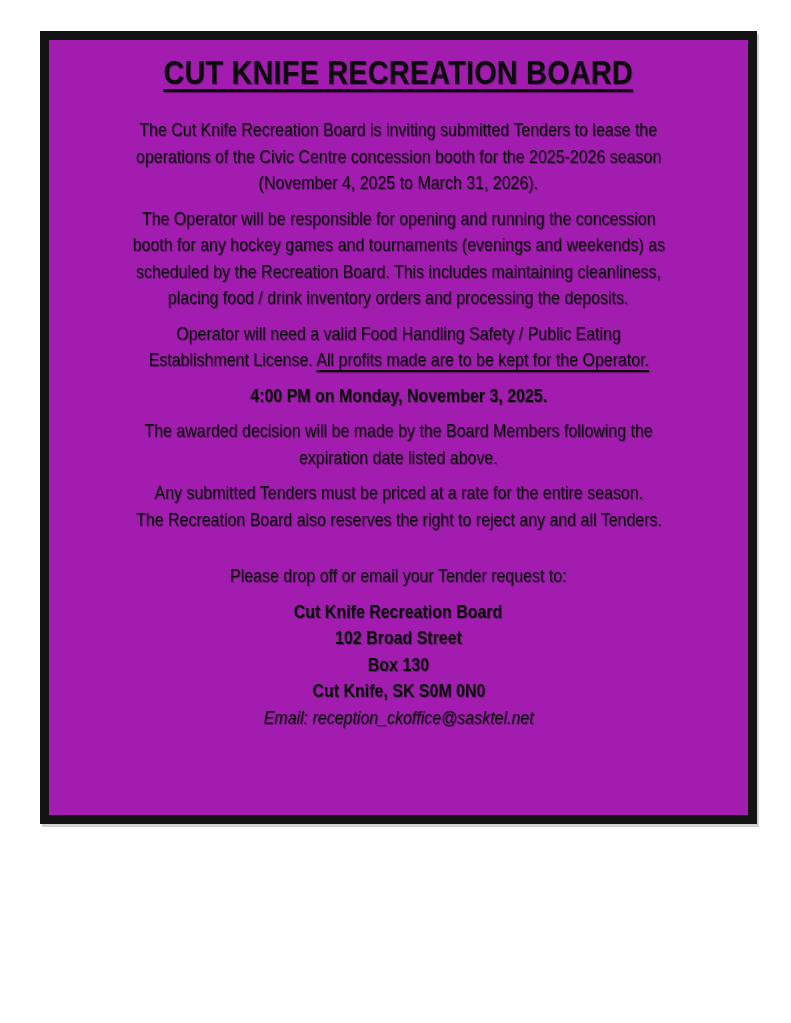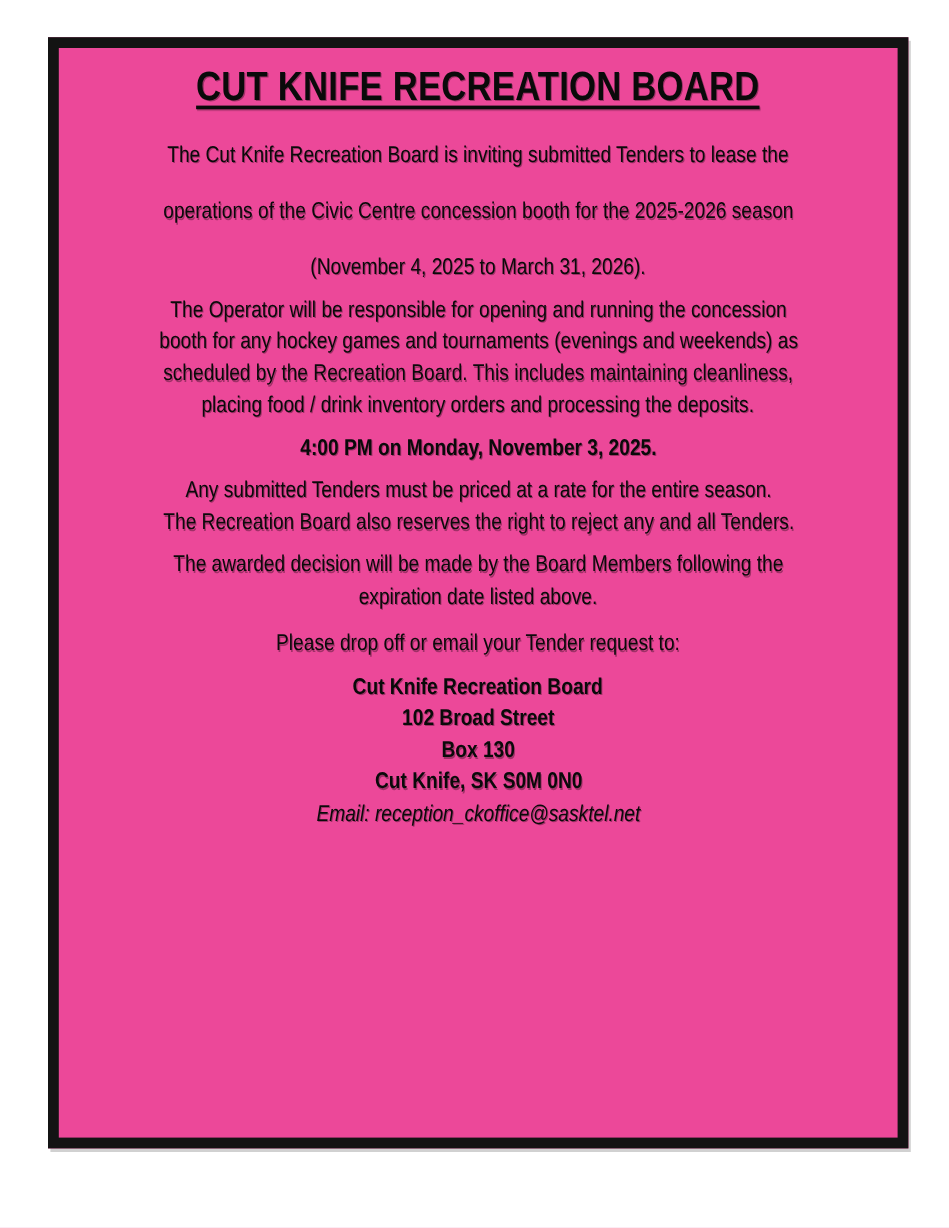--- a/index.html
+++ b/index.html
@@ -8,28 +8,28 @@
   .canvas {
     position: relative;
     width: 791px; height: 1023px;
     background: #ffffff;
     font-family: "Liberation Sans", "DejaVu Sans", sans-serif;
     color: #0a0a0a;
     overflow: hidden;
   }
   .frame {
     position: absolute; left: 40px; top: 31px;
-    width: 717px; height: 926px;
+    width: 717px; height: 793px;
     box-sizing: border-box;
     border: 9px solid #131313;
     box-shadow: 2px 3px 0 rgba(0,0,0,0.18);
     padding: 0 26px;
     display: flex; flex-direction: column; align-items: stretch;
     text-shadow: 1px 1.2px 0.6px rgba(0,0,0,0.32);
-    background: #ec4899;
+    background: #a21caf;
   }
   .line { white-space: nowrap; }
 
   
   .title-wrap {
     display: flex; flex-direction: column; align-items: center;
     margin: 12px 0 0;
   }
   .title-line {
     transform: scaleX(0.85); transform-origin: 50% 50%;
@@ -53,22 +53,22 @@
 
   
   .p {
     display: flex; flex-direction: column; align-items: center;
     margin: 0 0 9px;
   }
   .p .line {
     transform: scaleX(0.84); transform-origin: 50% 50%;
     font-size: 19px; line-height: 26.5px;
   }
-  .mt-body { margin-top: 25px; gap: 20px; }
-  .mt-xs   { margin-top: 4px; }
+  .mt-body { margin-top: 25px; }
+  .mt-xs   { margin-top: 21px; }
   .bold   .line { font-weight: 700; }
   .italic .line { font-style: italic; }
   .seg-u {
     text-decoration: underline;
     text-decoration-thickness: 2px;
     text-underline-offset: 4px;
   }
   .seg-b { font-weight: 700; }
   .seg-i { font-style: italic; }
 </style>
@@ -88,30 +88,34 @@
         <div class="line"><span>The Cut Knife Recreation Board is inviting submitted Tenders to lease the</span></div>
         <div class="line"><span>operations of the Civic Centre concession booth for the 2025-2026 season</span></div>
         <div class="line"><span>(November 4, 2025 to March 31, 2026).</span></div>
       </div>
     <div class="p">
         <div class="line"><span>The Operator will be responsible for opening and running the concession</span></div>
         <div class="line"><span>booth for any hockey games and tournaments (evenings and weekends) as</span></div>
         <div class="line"><span>scheduled by the Recreation Board. This includes maintaining cleanliness,</span></div>
         <div class="line"><span>placing food / drink inventory orders and processing the deposits.</span></div>
       </div>
+    <div class="p">
+        <div class="line"><span>Operator will need a valid Food Handling Safety / Public Eating</span></div>
+        <div class="line"><span>Establishment License. </span><span class="seg-u">All profits made are to be kept for the Operator.</span></div>
+      </div>
     <div class="p bold">
         <div class="line"><span>4:00 PM on Monday, November 3, 2025.</span></div>
       </div>
     <div class="p">
+        <div class="line"><span>The awarded decision will be made by the Board Members following the</span></div>
+        <div class="line"><span>expiration date listed above.</span></div>
+      </div>
+    <div class="p">
         <div class="line"><span>Any submitted Tenders must be priced at a rate for the entire season.</span></div>
         <div class="line"><span>The Recreation Board also reserves the right to reject any and all Tenders.</span></div>
-      </div>
-    <div class="p">
-        <div class="line"><span>The awarded decision will be made by the Board Members following the</span></div>
-        <div class="line"><span>expiration date listed above.</span></div>
       </div>
     <div class="p mt-xs">
         <div class="line"><span>Please drop off or email your Tender request to:</span></div>
       </div>
     <div class="p">
         <div class="line"><span class="seg-b">Cut Knife Recreation Board</span></div>
         <div class="line"><span class="seg-b">102 Broad Street</span></div>
         <div class="line"><span class="seg-b">Box 130</span></div>
         <div class="line"><span class="seg-b">Cut Knife, SK S0M 0N0</span></div>
         <div class="line"><span class="seg-i">Email: reception_ckoffice@sasktel.net</span></div>

